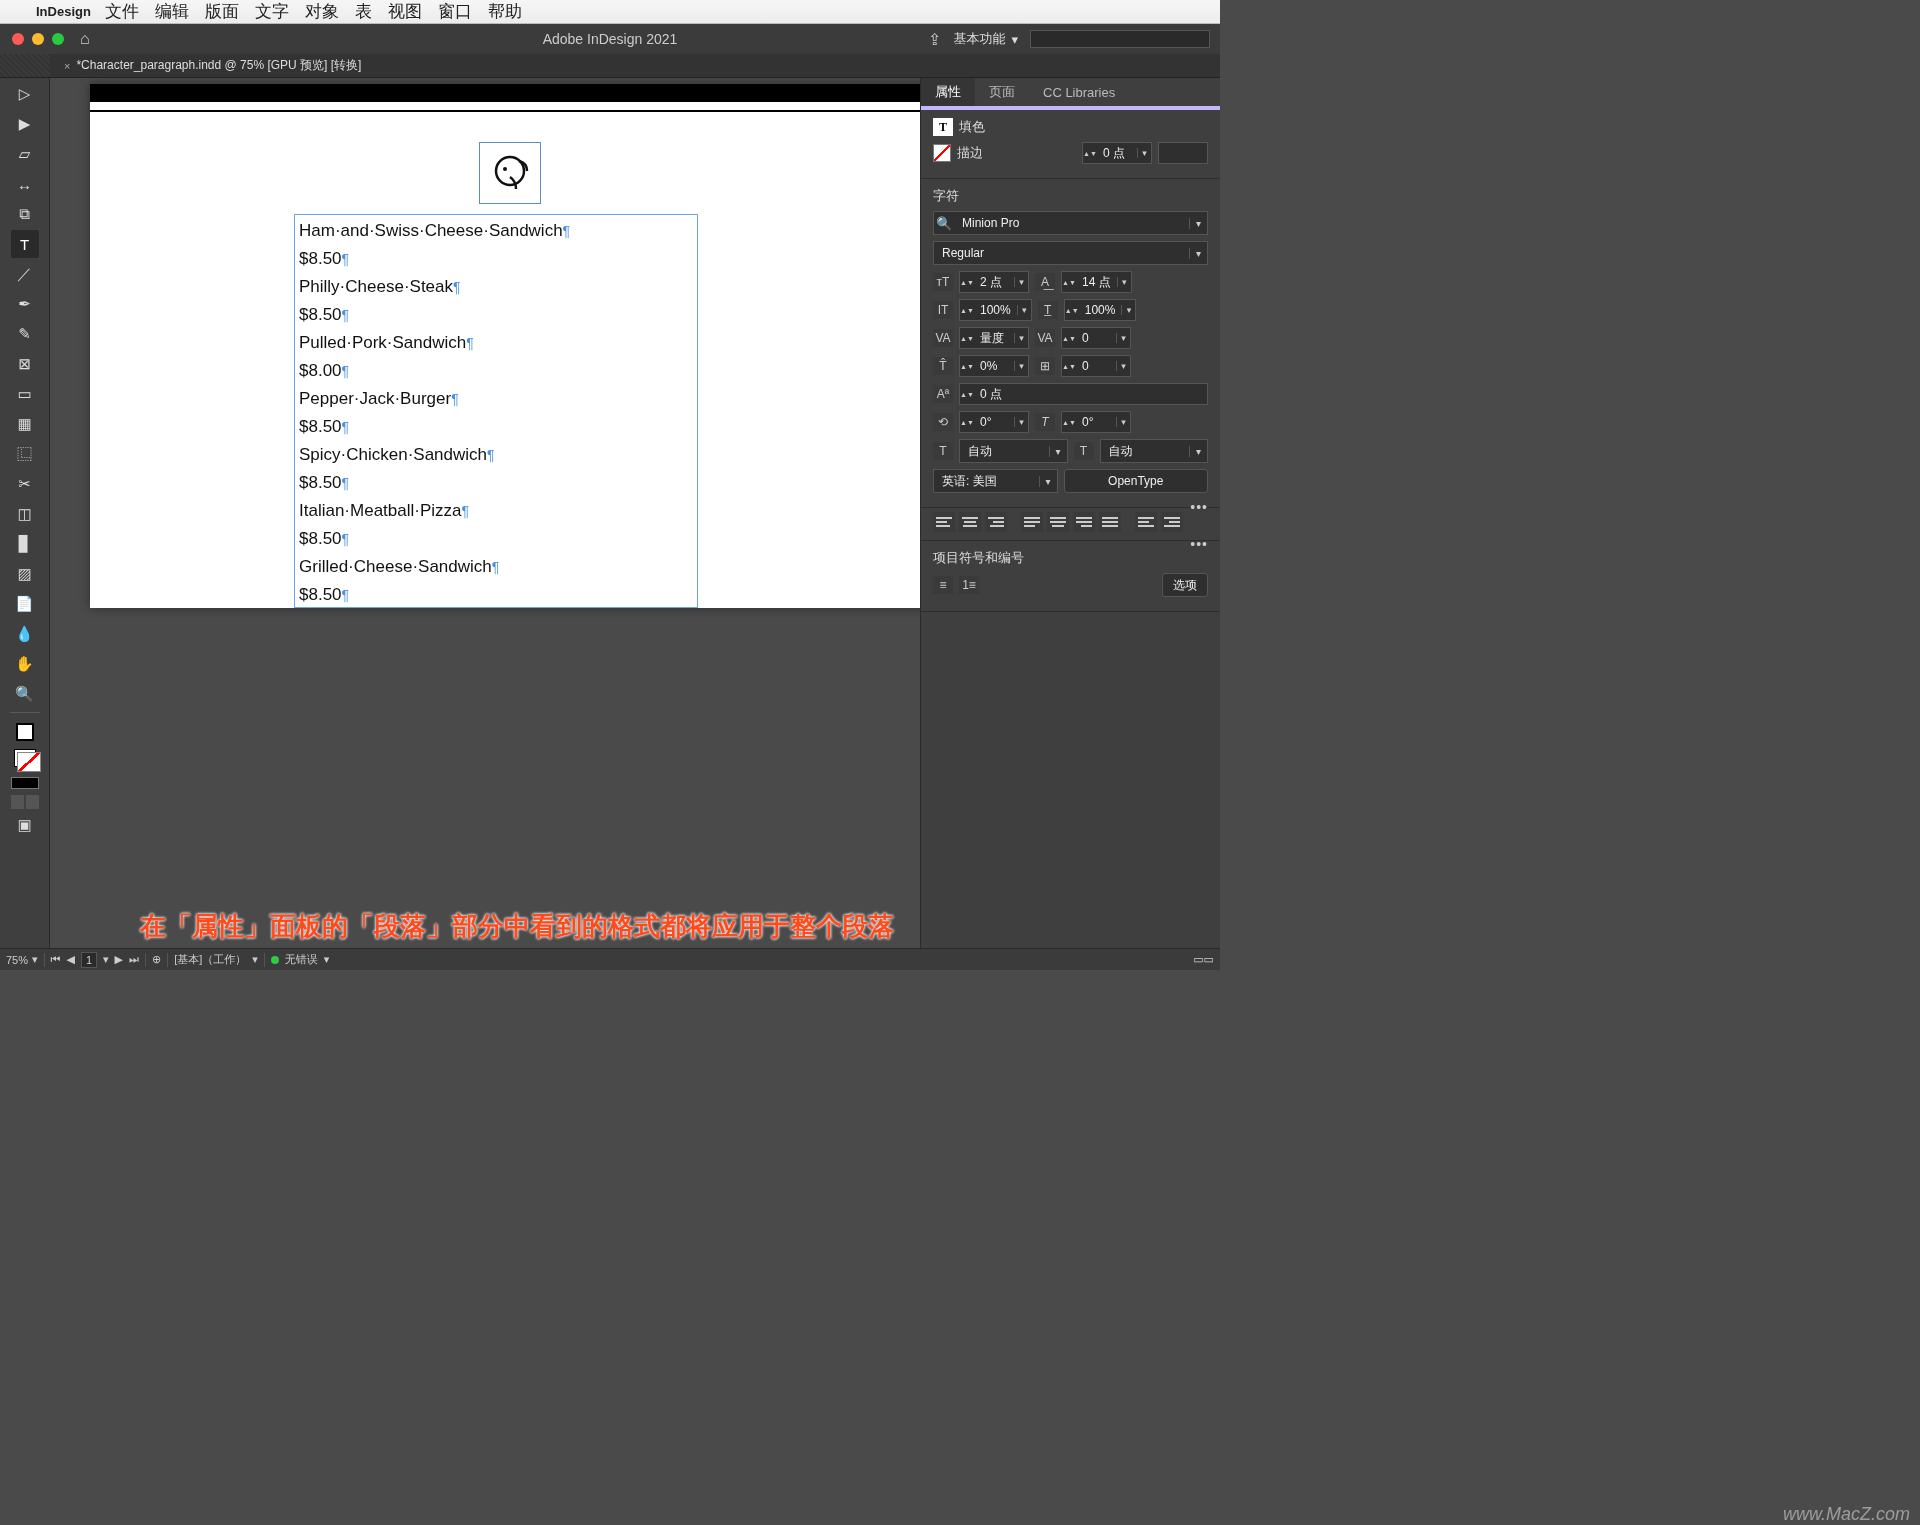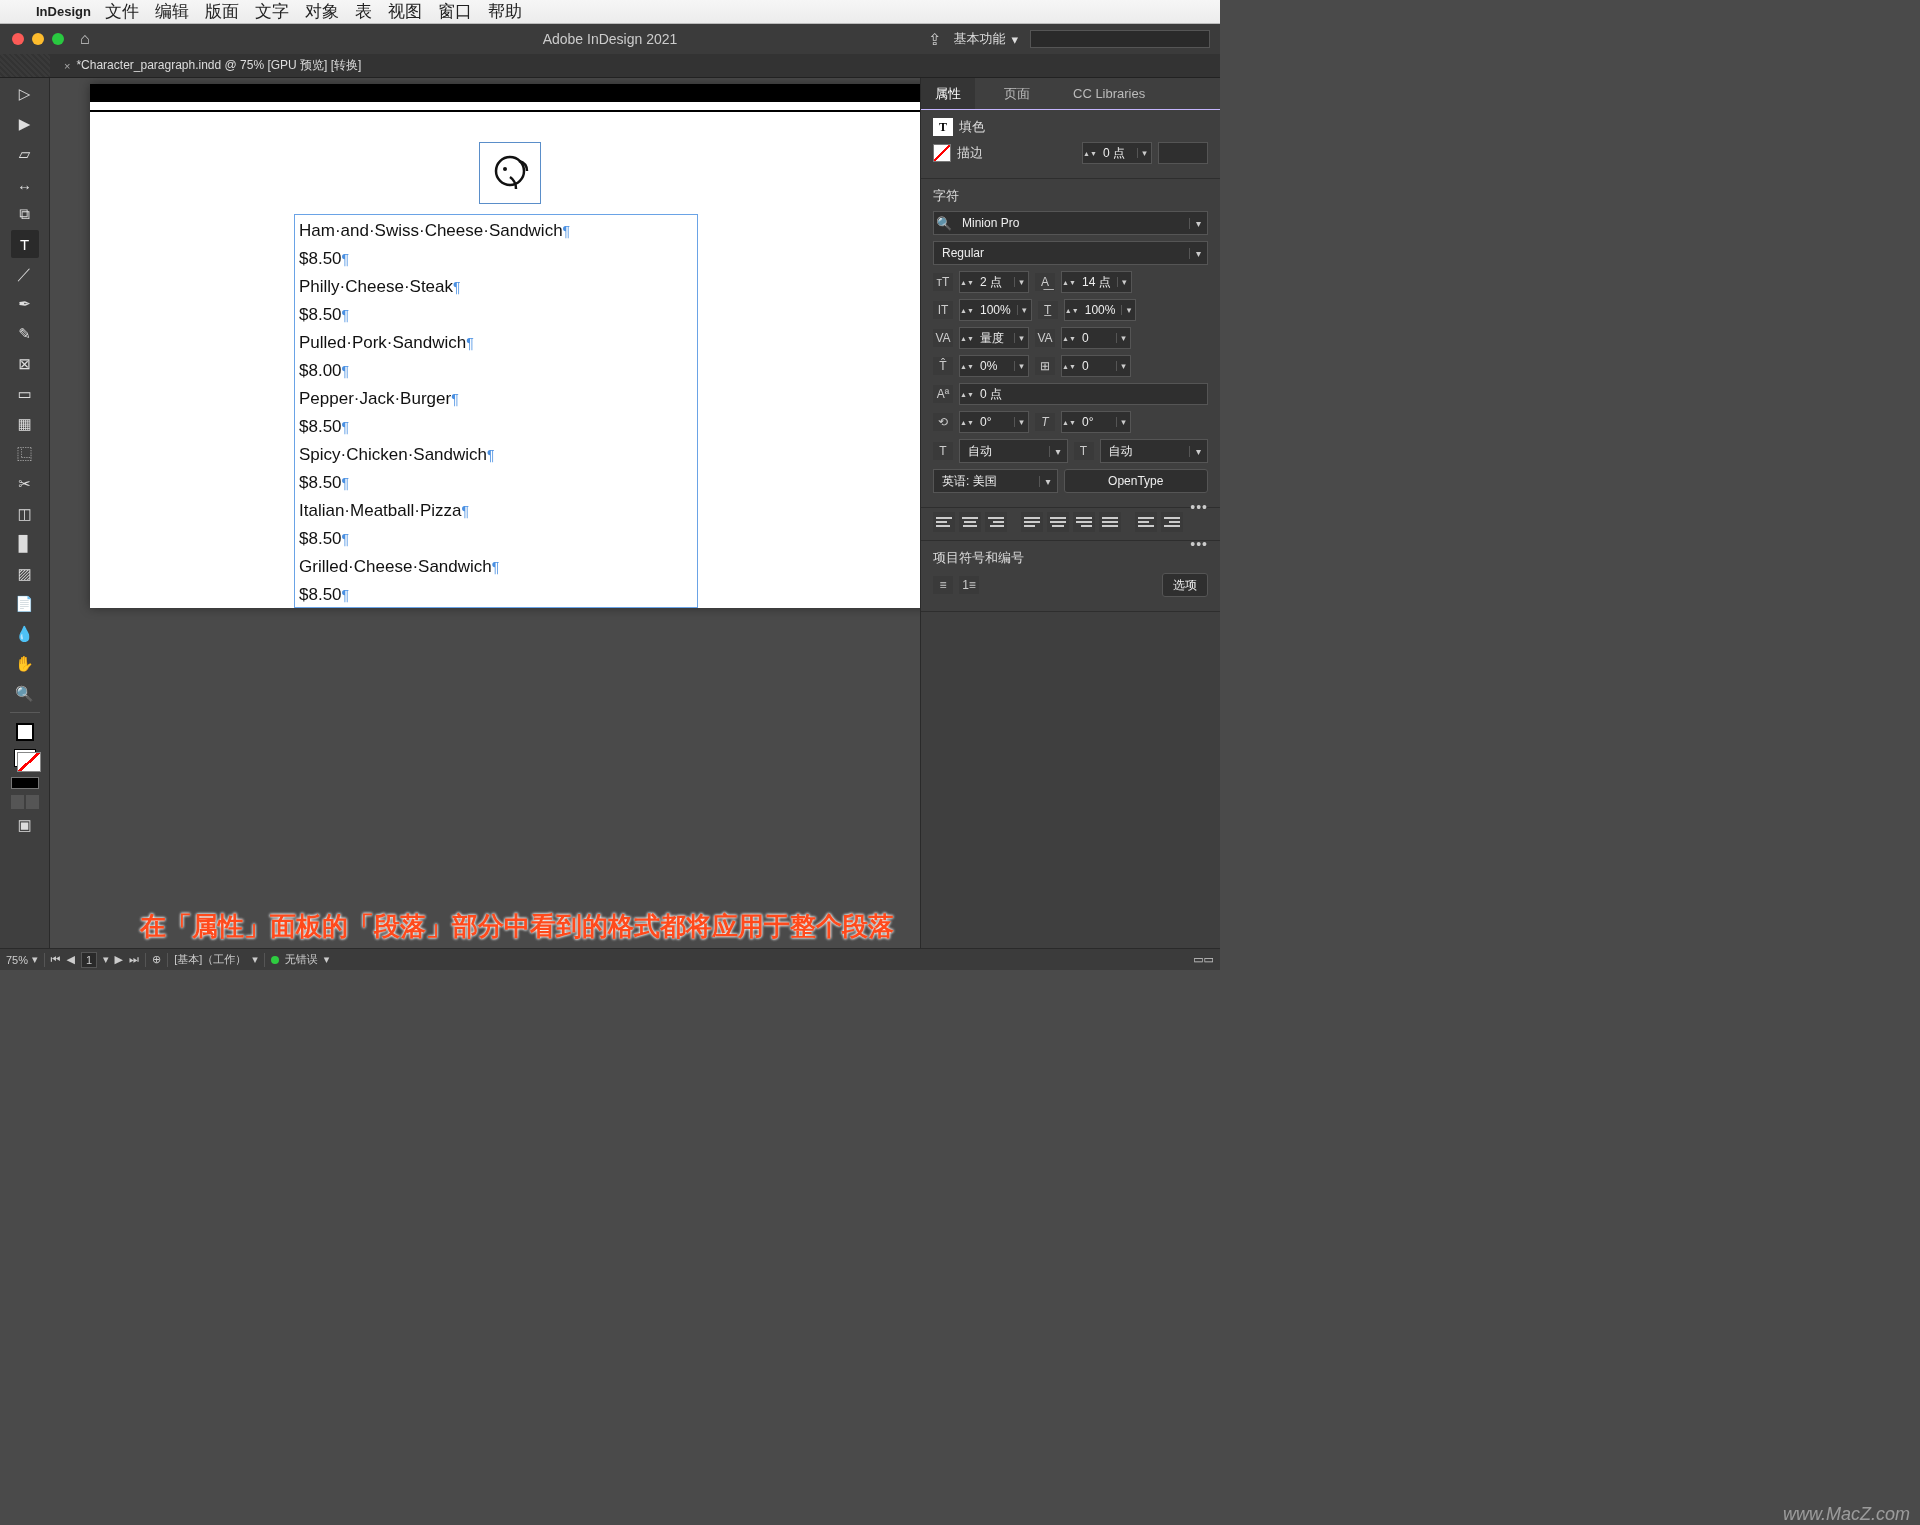--- a/index.html
+++ b/index.html
@@ -61,21 +61,21 @@
 .lunch-diamond::before { left:-15px; clip-path:polygon(100% 0,100% 100%,0 50%); border-right:none; }
 .lunch-diamond::after { right:-15px; clip-path:polygon(0 0,100% 50%,0 100%); border-left:none; }
 .menu-frame { width:404px; margin-left:204px; border:1px solid #6aa3e6; padding:0; }
 .menu-line { font-family:Georgia,'Times New Roman',serif; font-size:17px; color:#111; padding:6px 4px 2px; white-space:nowrap; }
 .pilcrow { color:#4a90e2; font-size:14px; }
 
 .annotation { position:absolute; left:90px; bottom:4px; font-size:26px; font-weight:700; color:#ff4a1c; text-shadow:0 0 3px #fff,0 0 3px #fff; z-index:5; }
 
 
 .rpanel { width:300px; background:#3f3f3f; border-left:1px solid #2a2a2a; overflow:hidden; position:relative; }
-.rtabs { display:flex; height:32px; border-bottom:1px solid #c4b5fd;gap:15px; }
+.rtabs { display:flex; height:32px; border-bottom:4px solid #c4b5fd; }
 .rtab { padding:0 14px; display:flex; align-items:center; color:#bbb; font-size:13px; }
 .rtab.active { background:#353535; color:#fff; }
 .section { padding:8px 12px; border-bottom:1px solid #2e2e2e; }
 .section.highlight { border:3px solid #ff3b1f; padding:6px 10px; margin:2px 8px; }
 .sec-title { color:#ddd; font-size:13px; margin-bottom:6px; }
 .row { display:flex; align-items:center; gap:6px; margin-bottom:6px; }
 .ico { width:20px; height:18px; display:flex; align-items:center; justify-content:center; color:#ccc; font-size:12px; background:#3a3a3a; }
 .ico.T { font-weight:700; font-family:Georgia,serif; }
 .swatch-none { width:18px; height:18px; background:linear-gradient(135deg,#fff 45%,red 45%,red 55%,#fff 55%); border:1px solid #777; }
 .stepper { display:flex; align-items:center; background:#2f2f2f; border:1px solid #555; height:22px; }

